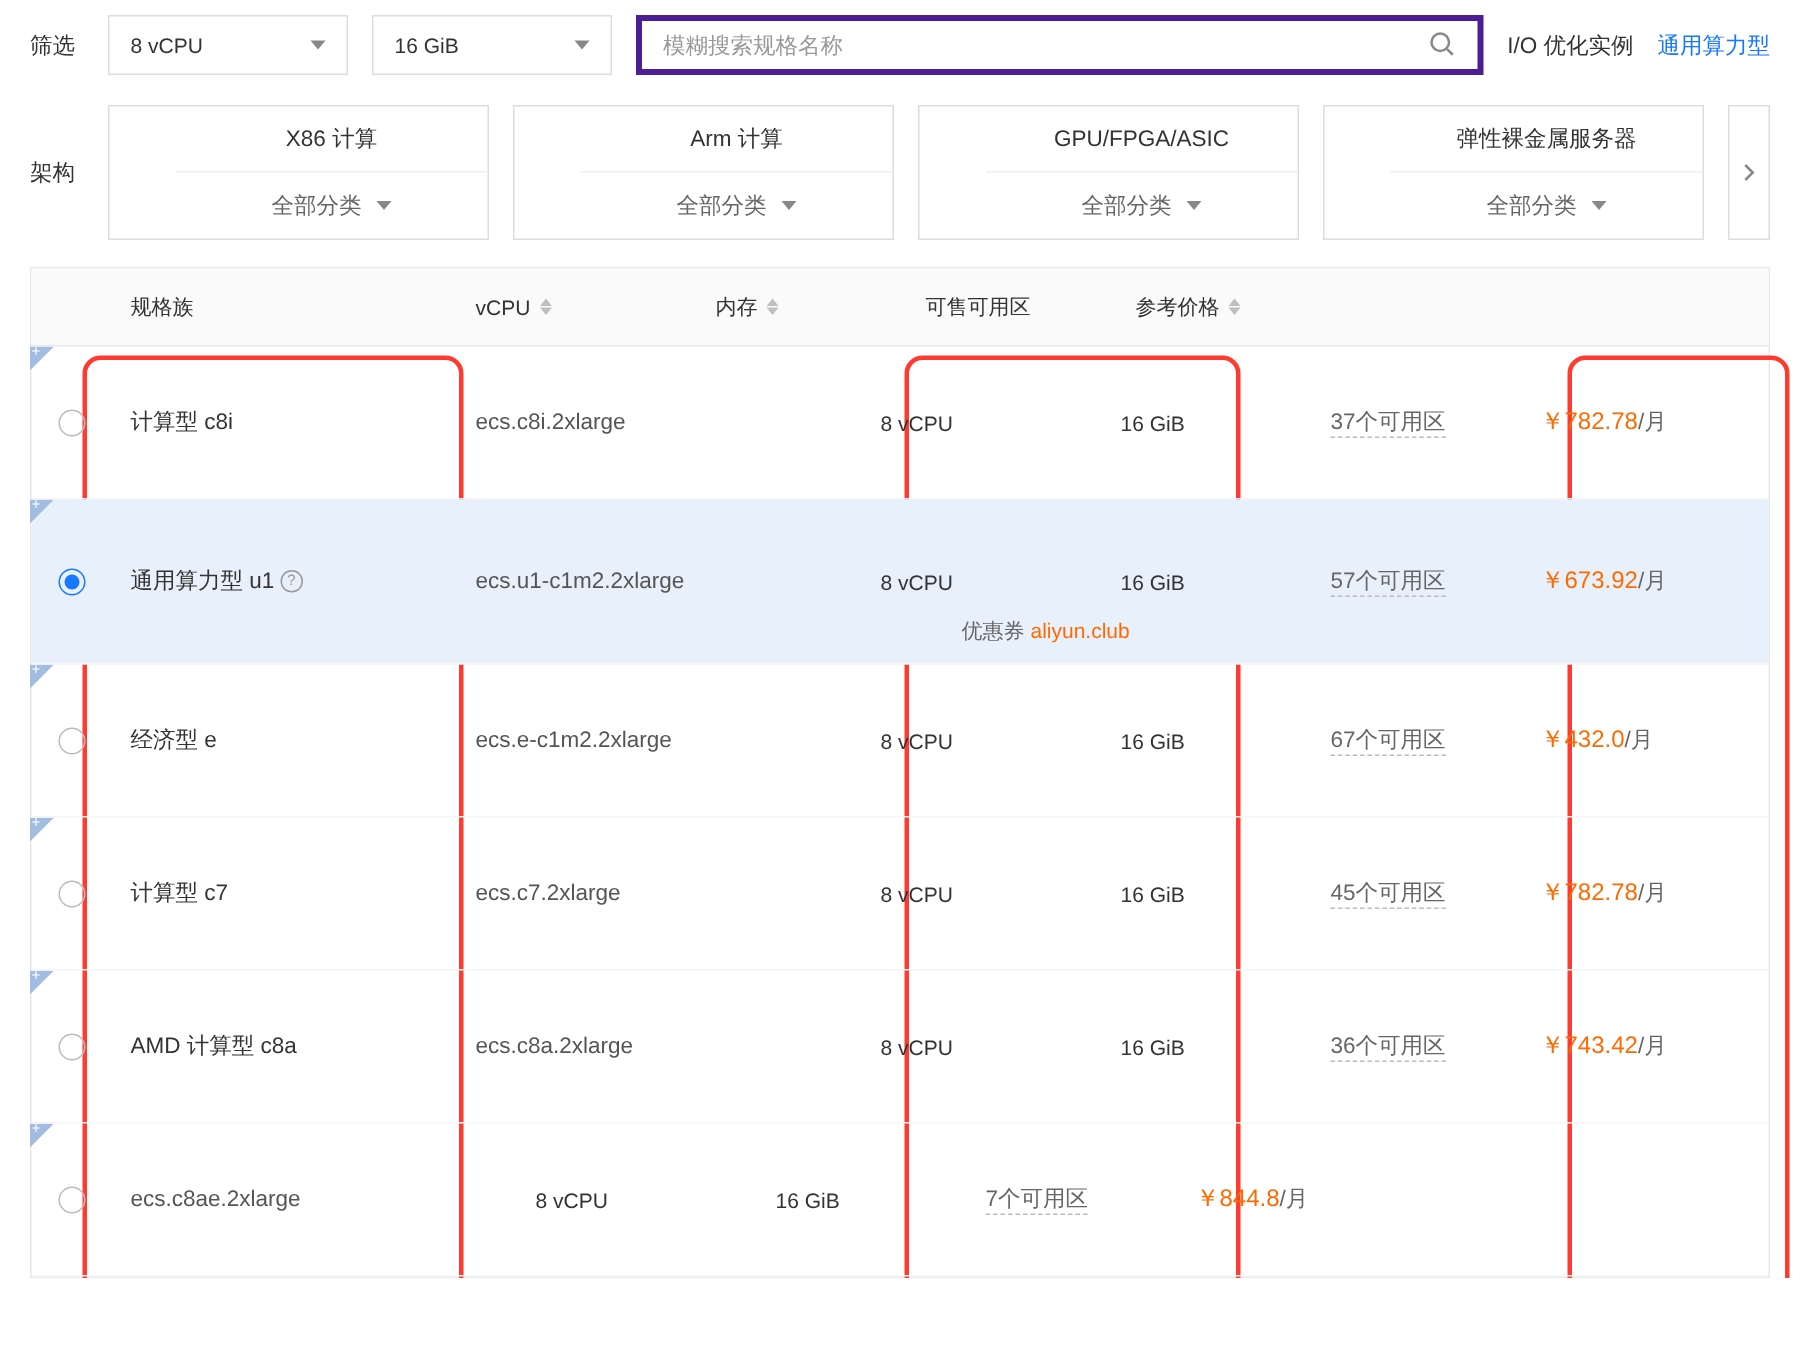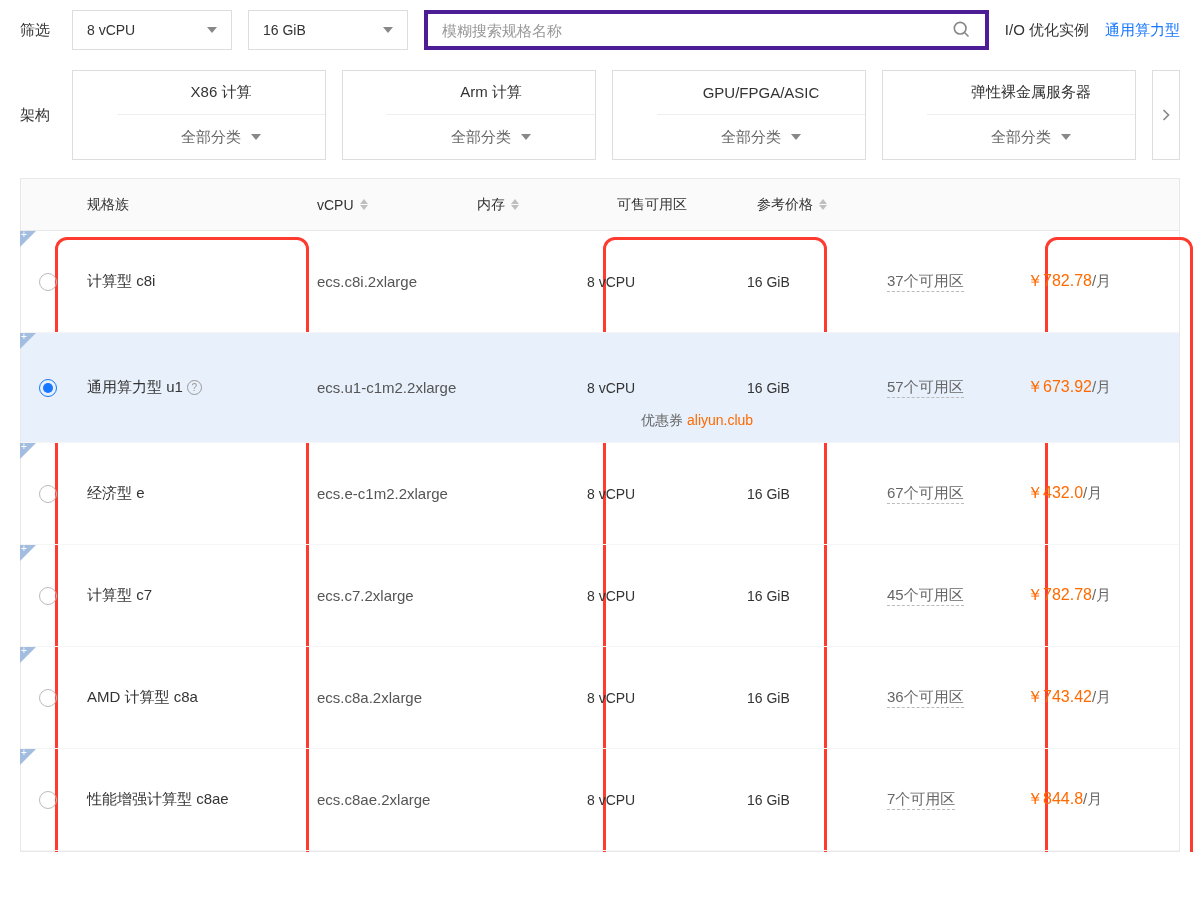--- a/index.html
+++ b/index.html
@@ -440,23 +440,20 @@
     <div class="td col-price">
           <span class="price">￥743.42</span>
           <span class="price-suffix">/月</span>
         </div>
     </div>
       <div class="trow">
     <span class="plus-tab"></span>
     <div class="td col-radio">
           <span class="radio "></span>
         </div>
-    <div class="td col-family">
-          <span class="family-name">性能增强计算型 c8ae</span>
-        </div>
     <div class="td col-spec">
           <span class="spec-text">ecs.c8ae.2xlarge</span>
         </div>
     <div class="td col-vcpu">
           <span>8 vCPU</span>
         </div>
     <div class="td col-mem">
           <span>16 GiB</span>
         </div>
     <div class="td col-zone">

